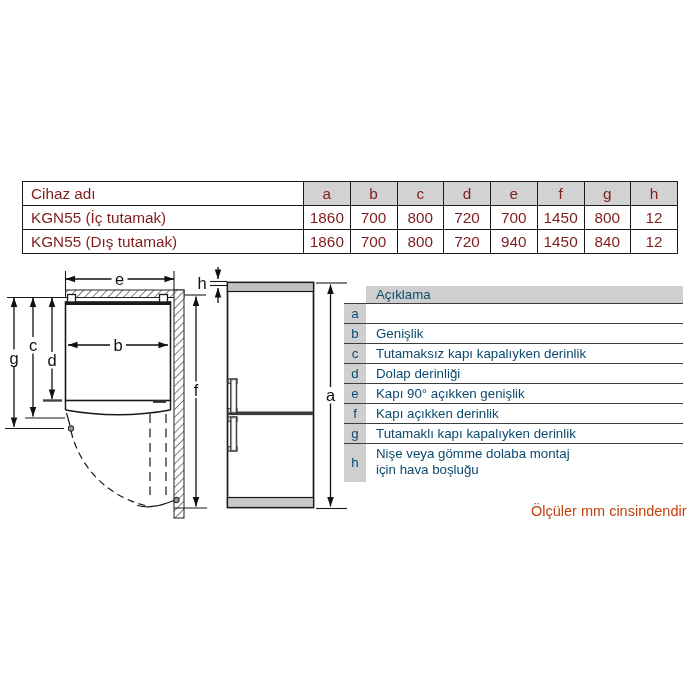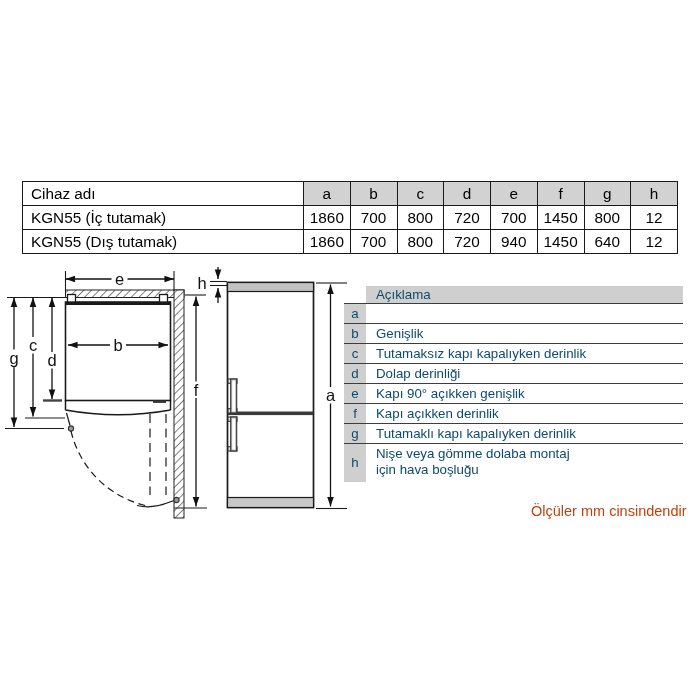--- a/index.html
+++ b/index.html
@@ -1,21 +1,21 @@
 <!DOCTYPE html>
 <html><head>
 <meta charset="utf-8">
 <style>
   html,body{margin:0;padding:0;background:#fff;}
   .page{position:relative;width:700px;height:700px;background:#ffffff;overflow:hidden;
         font-family:"Liberation Sans",sans-serif;color:#111;}
 
   
   .spec{position:absolute;left:22px;top:181px;width:656px;border-collapse:collapse;
-        table-layout:fixed;font-size:15.3px;color:#000000;border:1.6px solid #161616;}
+        table-layout:fixed;font-size:15.3px;color:#7f1d1d;border:1.6px solid #161616;}
   .spec th,.spec td{border:1.2px solid #1a1a1a;height:23px;padding:0;text-align:center;
         font-weight:normal;white-space:nowrap;overflow:hidden;}
   .spec th.dim{background:#d2d2d2;}
   .spec .name{text-align:left;padding-left:8px;}
 
   
   .legend{position:absolute;left:344px;top:286px;width:339px;font-size:13.3px;color:#0c4a6e;}
   .lg-row{display:flex;align-items:center;height:20px;border-bottom:1px solid #3d3d3d;box-sizing:border-box;}
   .lg-header{height:17.5px;}
   .lg-key{width:22px;flex:0 0 22px;align-self:stretch;background:#cfcfcf;display:flex;
@@ -80,21 +80,21 @@
         <td>12</td>
       </tr>
       <tr>
         <td class="name">KGN55 (Dış tutamak)</td>
         <td>1860</td>
         <td>700</td>
         <td>800</td>
         <td>720</td>
         <td>940</td>
         <td>1450</td>
-        <td>640</td>
+        <td>840</td>
         <td>12</td>
       </tr>
     </tbody>
   </table>
 
   <svg class="diagrams" width="350" height="263" viewBox="0 262 350 263">
     <defs>
       <marker id="ah" viewBox="0 0 10 8" refX="9.5" refY="4" markerWidth="11" markerHeight="8.5" orient="auto-start-reverse" markerUnits="userSpaceOnUse">
         <path d="M0.5,0.9 L9.5,4 L0.5,7.1 Z" fill="#111"></path>
       </marker>

